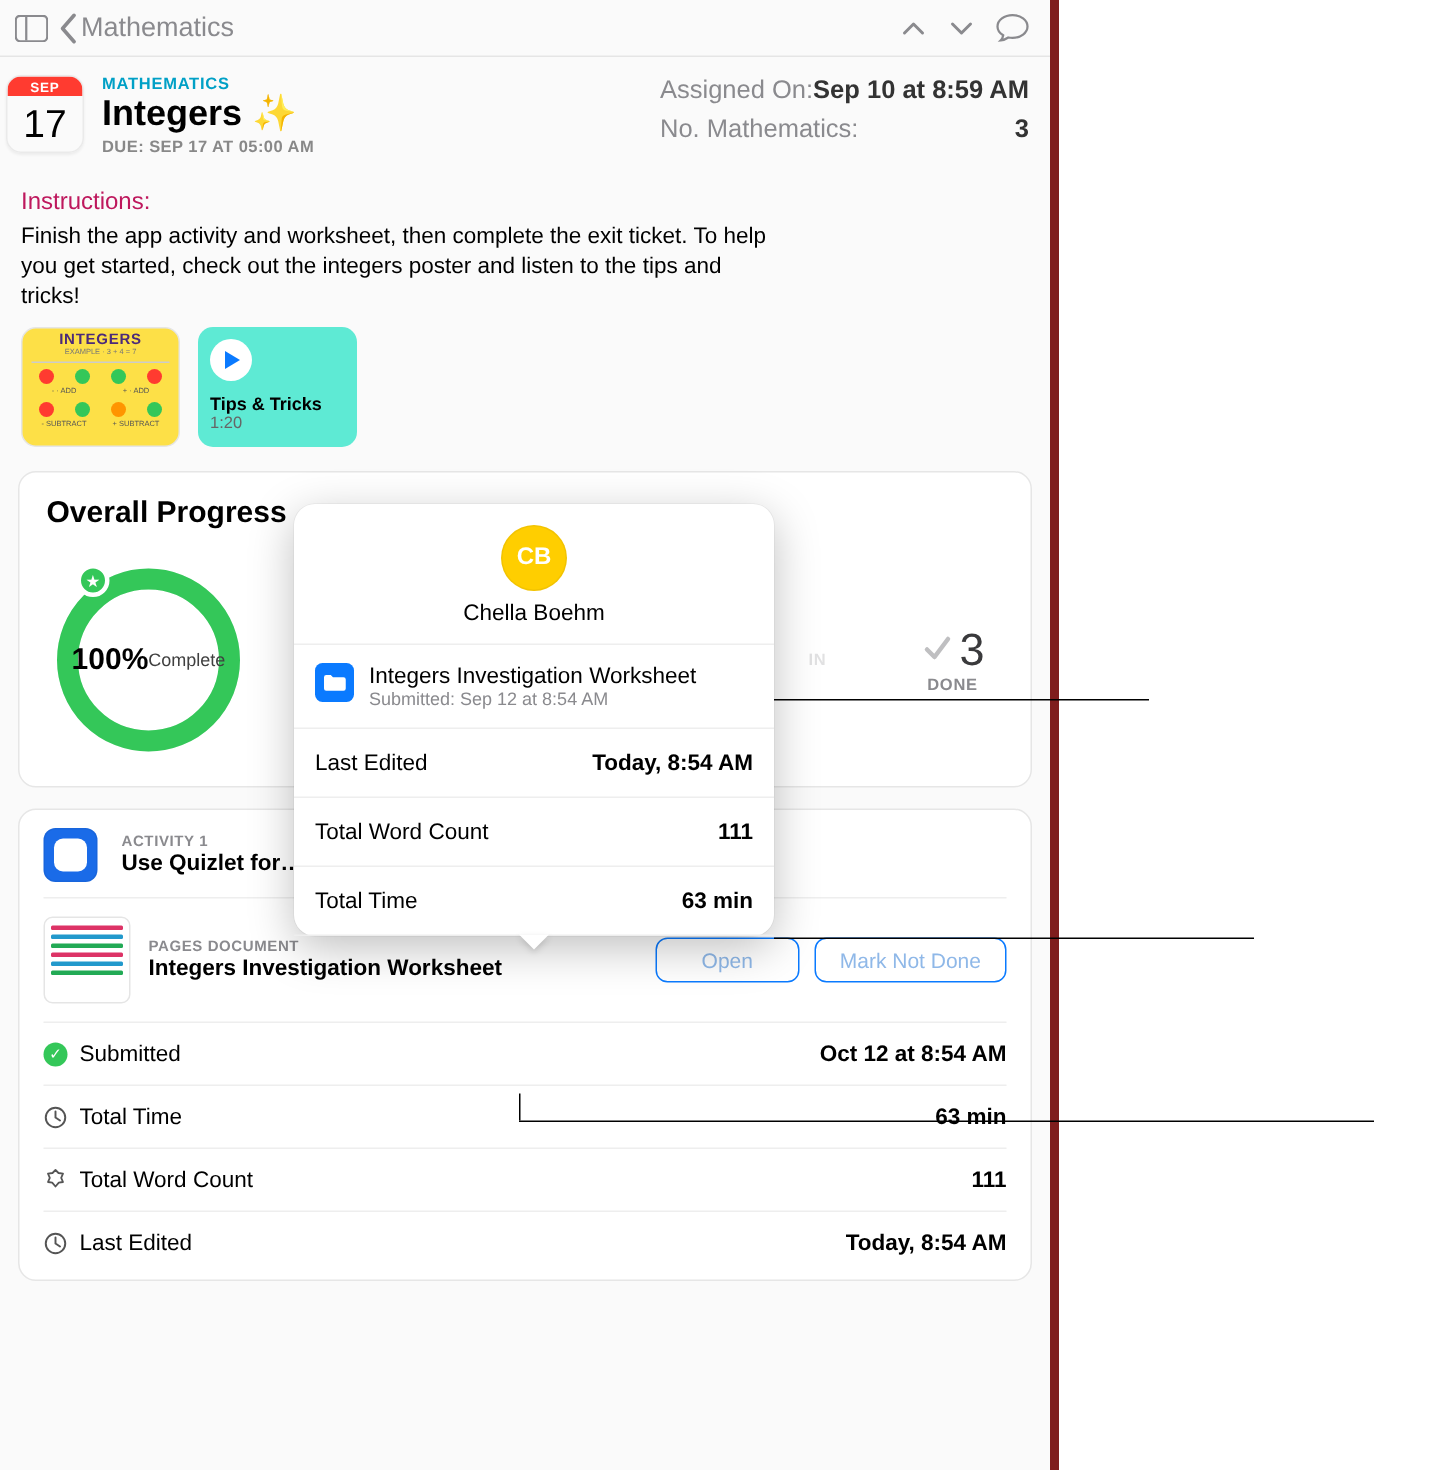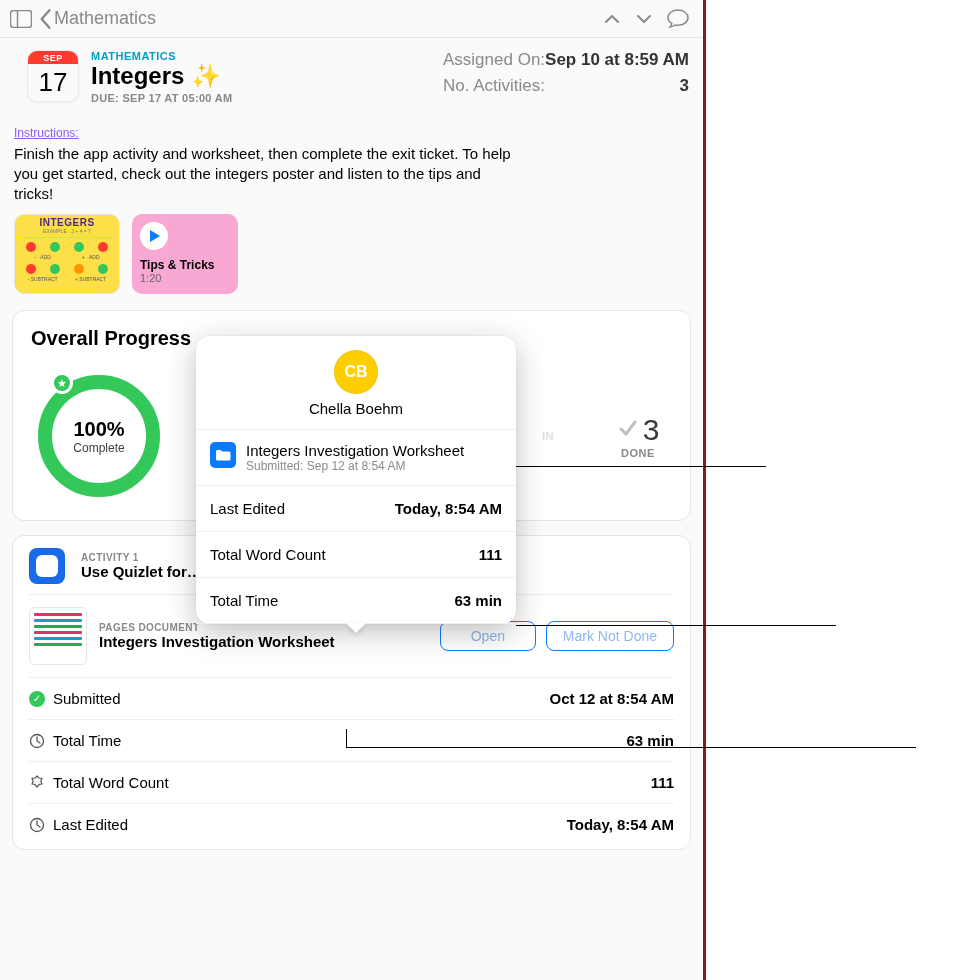--- a/index.html
+++ b/index.html
@@ -22,21 +22,21 @@
     width: 254px;
     height: 100%;
     background: #fff;
   }
   .app {
     position: absolute;
     top: 0; left: 0;
     width: 706px;
     height: 100%;
     background: #fafafa;
-    border-right: 3px solid #7f1d1d;
+    border-right: 6px solid #7f1d1d;
   }
   
   .navbar {
     height: 38px;
     display: flex;
     align-items: center;
     justify-content: space-between;
     padding: 0 10px;
     border-bottom: 1px solid #e5e5e5;
   }
@@ -45,21 +45,21 @@
   .back {
     display: flex; align-items: center;
     color: #8a8a8e; font-size: 18px;
     gap: 2px;
   }
   .chev-left { width: 14px; height: 22px; }
   .nav-right .nav-btn { padding: 4px; }
   
   .header {
     display: flex;
-    padding: 12px 14px 4px 27px;
+    padding: 12px 14px 4px 4px;
     gap: 12px;
   }
   .cal-icon {
     width: 52px; height: 52px;
     border: 1px solid #eaeaea;
     border-radius: 10px;
     overflow: hidden;
     display: flex; flex-direction: column;
     box-shadow: 0 1px 2px rgba(0,0,0,0.06);
     flex-shrink: 0;
@@ -98,42 +98,42 @@
     color: #333;
     min-width: 220px;
     margin-left: 16px;
   }
   .meta-row { display: flex; justify-content: space-between; margin-bottom: 6px;}
   .meta-label { color: #8a8a8e; }
   .meta-val { font-weight: 600; }
   
   .instr-label {
     padding: 18px 14px 0 14px;
-    font-size: 12px; color: #8b5cf6; text-decoration: underline;
+    font-size: 16px; color: #be185d;
   }
   .instr-text {
     padding: 4px 14px 10px 14px;
     font-size: 15px; line-height: 1.35;
     max-width: 530px;
   }
   
   .attachments {
     display: flex; gap: 12px; padding: 0 14px 16px 14px;
   }
   .attach {
     width: 106px; height: 80px;
     border-radius: 10px;
     border: 1px solid #e5e5e5;
     background: #fde047;
     overflow: hidden;
     font-size: 11px;
     position: relative;
   }
   .attach.media {
-    background: #f9a8d4;
+    background: #5eead4;
     border: none;
     padding: 8px;
   }
   .attach-poster {
     padding: 2px 4px;
     text-align: center;
   }
   .poster-title { font-size: 10px; font-weight: 800; letter-spacing: 0.5px; color: #4b2a7a;}
   .poster-line {
     height: 1px; background: linear-gradient(90deg,#ccc,#ccc);
@@ -168,21 +168,21 @@
   .ring-wrap svg { width:128px; height:128px;}
   .ring-badge {
     position:absolute; top: 0px; left: 16px;
     width: 22px; height:22px; border-radius:50%;
     background:#34c759; border:3px solid #fff;
     display:flex;align-items:center;justify-content:center;
     color:#fff; font-size:11px;
   }
   .ring-center {
     position:absolute; top:0;left:0;right:0;bottom:0;
-    display:flex; flex-direction:column; align-items:center; justify-content:center;
+    display:flex; flex-direction:row; align-items:center; justify-content:center;
   }
   .ring-pct { font-size:20px; font-weight:700;}
   .ring-sub { font-size:12px; color:#404040;}
   .stat { text-align:center; min-width:60px;}
   .stat-top { display:flex; align-items:center; justify-content:center; gap:4px;}
   .stat-num { font-size:30px; font-weight:300; color:#3a3a3c;}
   .stat-icon.check { color:#bfbfc1; }
   .stat-label { font-size:11px; color:#8a8a8e; font-weight:600; letter-spacing:0.5px;}
   
   .activity-card {
@@ -334,21 +334,21 @@
         <div class="subject-label">MATHEMATICS</div>
         <h1 class="title">Integers ✨</h1>
         <div class="due">DUE: SEP 17 AT 05:00 AM</div>
       </div>
       <div class="header-right">
         <div class="meta-row">
           <span class="meta-label">Assigned On:</span>
           <span class="meta-val">Sep 10 at 8:59 AM</span>
         </div>
         <div class="meta-row">
-          <span class="meta-label">No. Activities:</span>
+          <span class="meta-label">No. Mathematics:</span>
           <span class="meta-val">3</span>
         </div>
       </div>
     </div>
 
     <div class="instr-label">Instructions:</div>
     <div class="instr-text">Finish the app activity and worksheet, then complete the exit ticket. To help you get started, check out the integers poster and listen to the tips and tricks!</div>
 
     <div class="attachments">
       <div class="attach">

